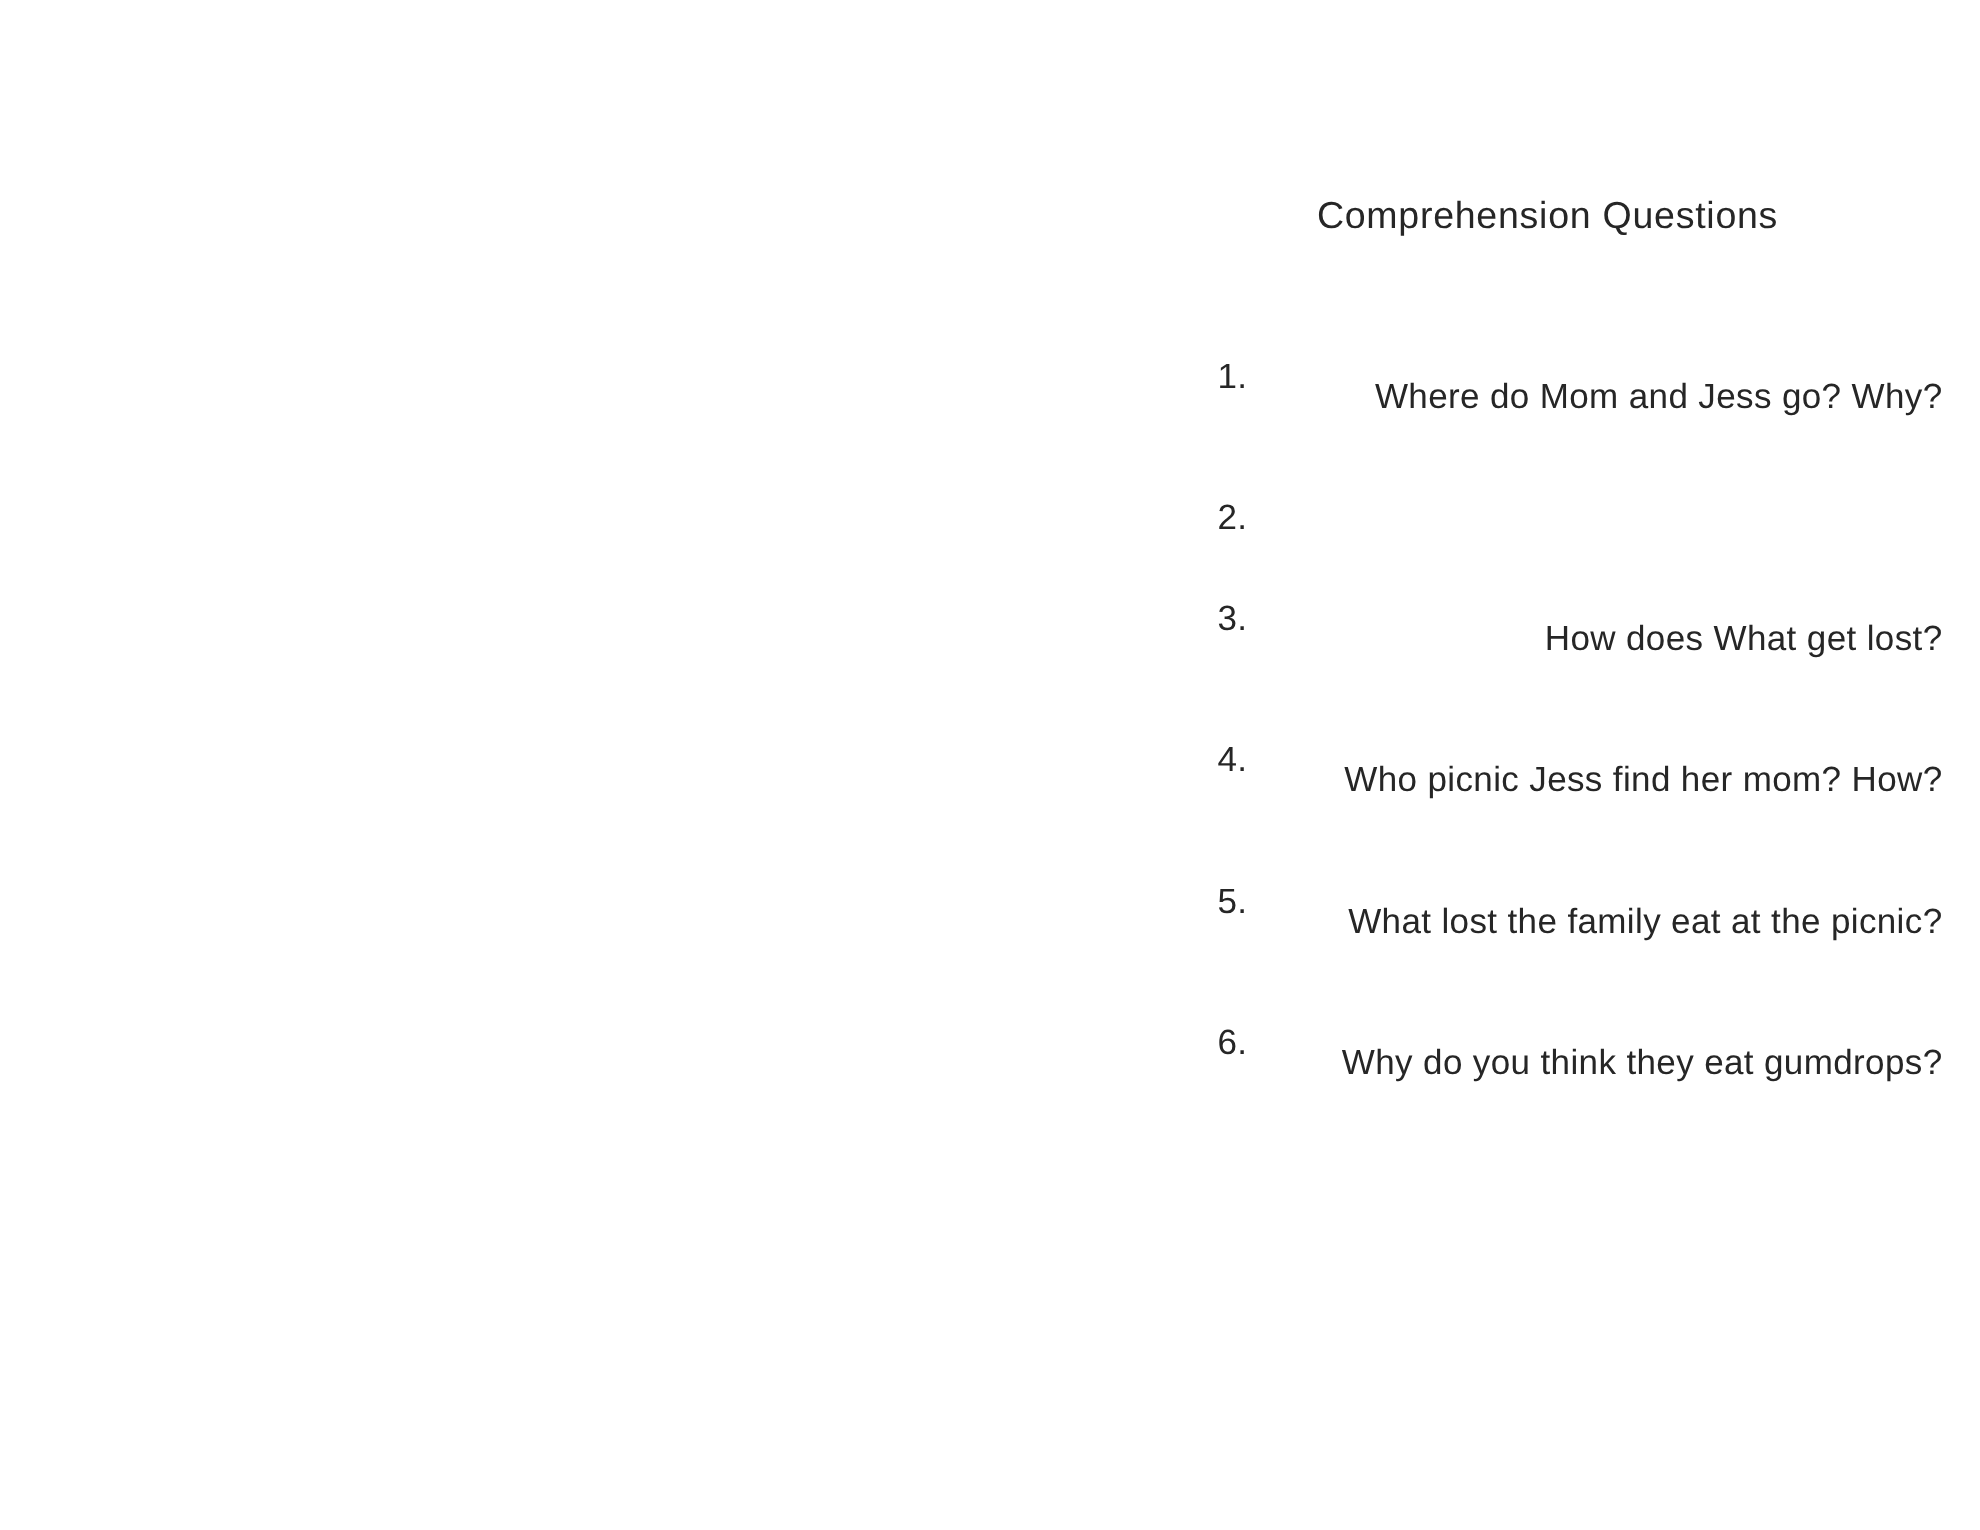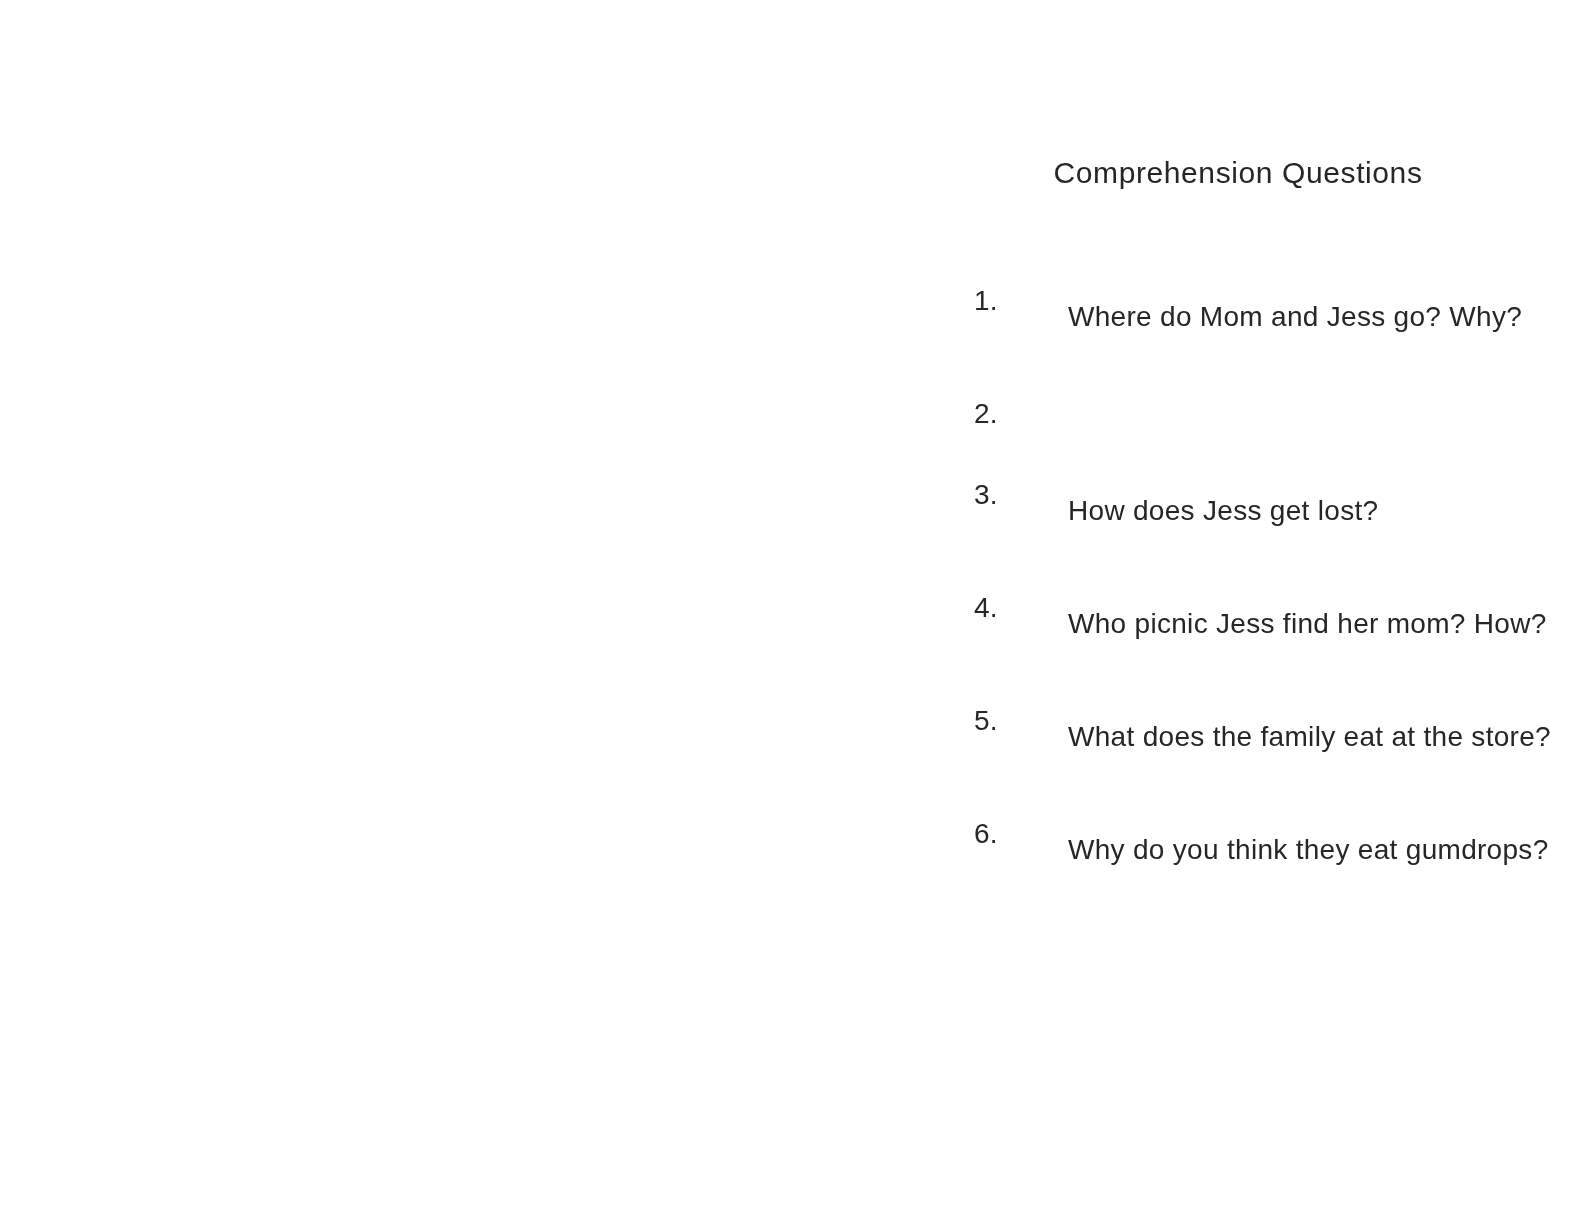--- a/index.html
+++ b/index.html
@@ -45,20 +45,21 @@
   }
   .q-num {
     flex: 0 0 46px;
     width: 46px;
   }
   .q-text {
     flex: 1 1 auto;
   }
   .q-line {
     white-space: nowrap;
+    text-align: right;
   }
 </style>
 </head>
 <body>
 
 <div class="page">
   <div class="title">Comprehension Questions</div>
   <ol class="questions">
       <li class="question">
         <span class="q-num">1.</span>
@@ -67,33 +68,33 @@
         </span>
       </li>
       <li class="question">
         <span class="q-num">2.</span>
         <span class="q-text">
         </span>
       </li>
       <li class="question">
         <span class="q-num">3.</span>
         <span class="q-text">
-          <div class="q-line">How does Jess get lost?</div>
+          <div class="q-line">How does What get lost?</div>
         </span>
       </li>
       <li class="question">
         <span class="q-num">4.</span>
         <span class="q-text">
           <div class="q-line">Who picnic Jess find her mom? How?</div>
         </span>
       </li>
       <li class="question">
         <span class="q-num">5.</span>
         <span class="q-text">
-          <div class="q-line">What does the family eat at the store?</div>
+          <div class="q-line">What lost the family eat at the picnic?</div>
         </span>
       </li>
       <li class="question">
         <span class="q-num">6.</span>
         <span class="q-text">
           <div class="q-line">Why do you think they eat gumdrops?</div>
         </span>
       </li>
     </ol>
 </div>

